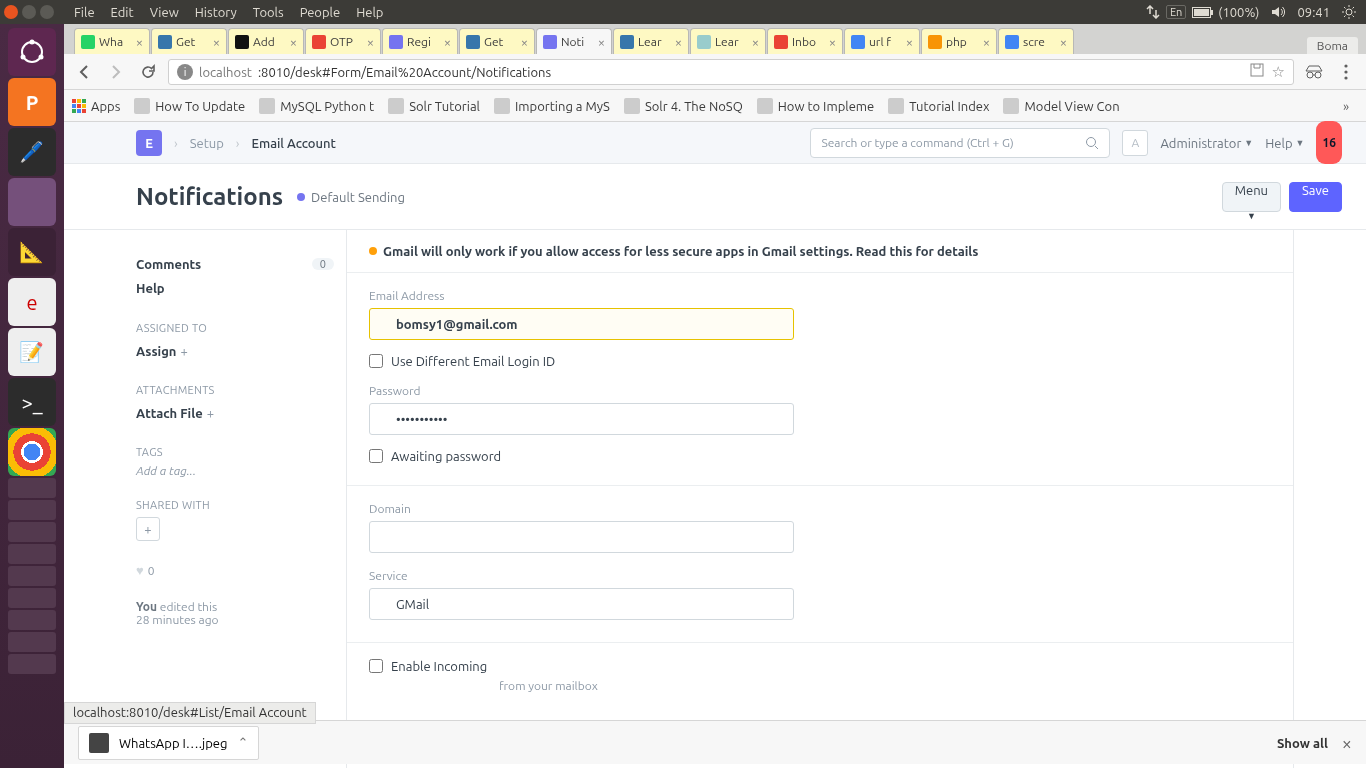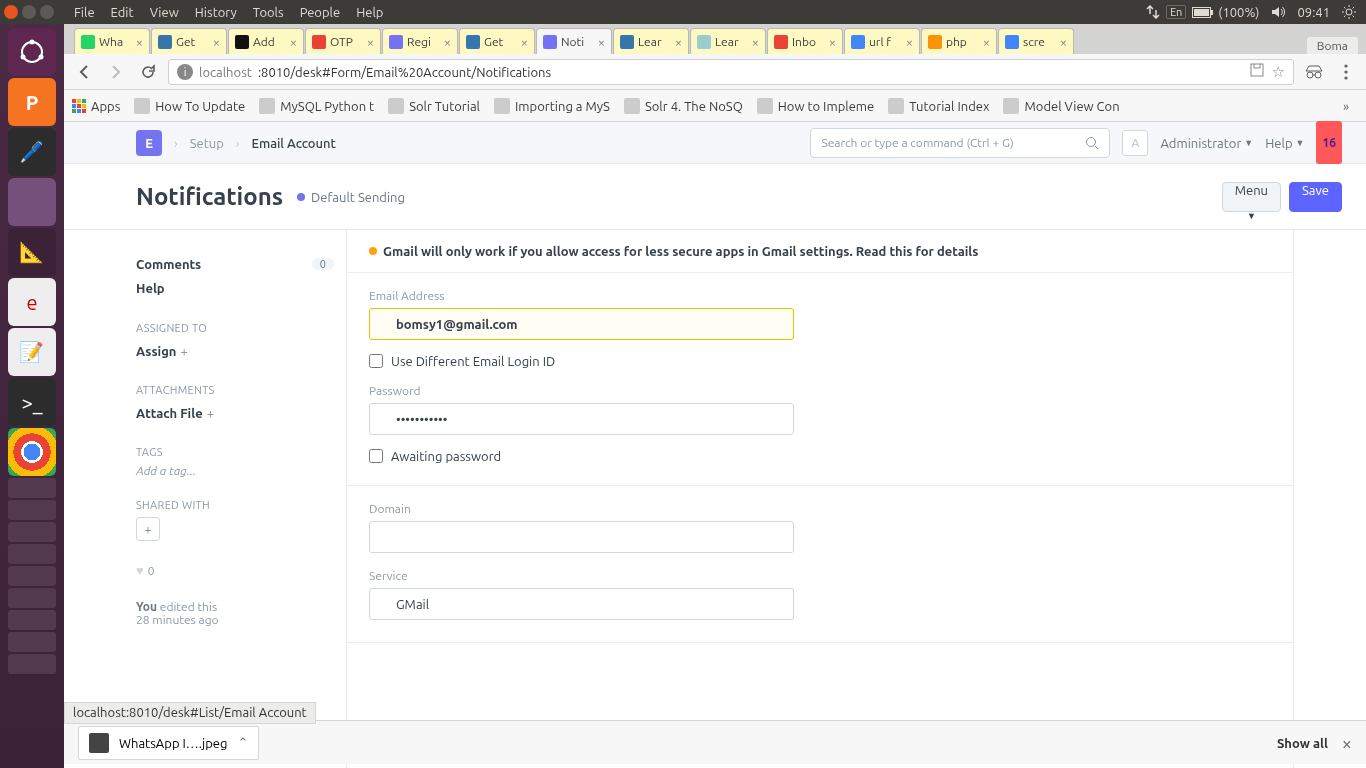--- a/index.html
+++ b/index.html
@@ -55,21 +55,21 @@
 
 .erp-nav { height: 42px; background: #f5f7fa; border-bottom: 1px solid #e6e9ec; display: flex; align-items: center; padding: 0 24px 0 72px; gap: 12px; font-size: 13px; color: #6c7680; }
 .erp-logo { width: 26px; height: 26px; background: #7574f0; border-radius: 4px; color: #fff; display:flex;align-items:center;justify-content:center;font-weight:bold; }
 .crumb-sep { color: #c0c6cc; }
 .crumb { color:#8d99a6; cursor:pointer; }
 .crumb.strong { color:#36414c; font-weight:500; }
 .erp-search { flex:1; max-width: 300px; margin-left: auto; height: 30px; border:1px solid #d1d8dd; border-radius:4px; background:#fff; display:flex; align-items:center; padding:0 10px; color:#8d99a6; font-size:12px; }
 .erp-search svg { margin-left:auto; }
 .avatar-badge { width:26px;height:26px;border:1px solid #d1d8dd;border-radius:3px;display:flex;align-items:center;justify-content:center;color:#b6bec6;font-size:12px; background:#fff; }
 .erp-link { color:#6c7680; cursor:pointer; display:flex; align-items:center; gap:3px; }
-.notif-badge { background:#ff5858;color:#4c1d95;font-size:12px;padding:15px 6px;border-radius:3px;font-weight:600; }
+.notif-badge { background:#ff5858;color:#0f172a;font-size:12px;padding:15px 6px;border-radius:9px;font-weight:600; }
 
 
 .page-head { height: 66px; border-bottom: 1px solid #e6e9ec; display:flex; align-items:center; padding: 0 24px 0 72px; }
 .page-title { font-size: 24px; font-weight: 600; color:#36414c; margin-right: 14px; }
 .status-dot { width:8px;height:8px;border-radius:50%;background:#7574f0; display:inline-block; margin-right:6px; }
 .status-text { font-size:13px; color:#6c7680; }
 .page-head .right { margin-left:auto; display:flex; gap:8px; }
 .btn { height:30px; padding:0 12px; border-radius:4px; font-size:13px; display:flex; align-items:center; cursor:pointer;flex-direction:column; }
 .btn-default { background:#f0f4f7; border:1px solid #d1d8dd; color:#36414c; }
 .btn-primary { background:#5e64ff; color:#fff; border:1px solid #5e64ff; }
@@ -446,20 +446,27 @@
         </label>
       </div>
 
       <div class="form-sec">
         <label class="f-label">Domain</label>
         <input class="f-input" value="" style="">
         <label class="f-label" style="margin-top:16px;">Service</label>
         <input class="f-input" value="GMail" style="">
       </div>
 
+      <div class="form-sec" style="border-bottom:none;">
+        <label class="f-check" style="margin-top:0;">
+          <input type="checkbox" style=""> 
+            <span>Enable Incoming</span>
+        </label>
+        <div style="font-size:12px;color:#8d99a6;margin-top:6px;margin-left:130px;">from your mailbox</div>
+      </div>
     </div>
   </div>
 
   <div class="statusbar">localhost:8010/desk#List/Email Account</div>
 
   <div class="downloads">
     <div class="dl-item">
       <div class="dl-icon"></div>
       <span>WhatsApp I….jpeg</span>
       <span class="dl-caret">⌃</span>

